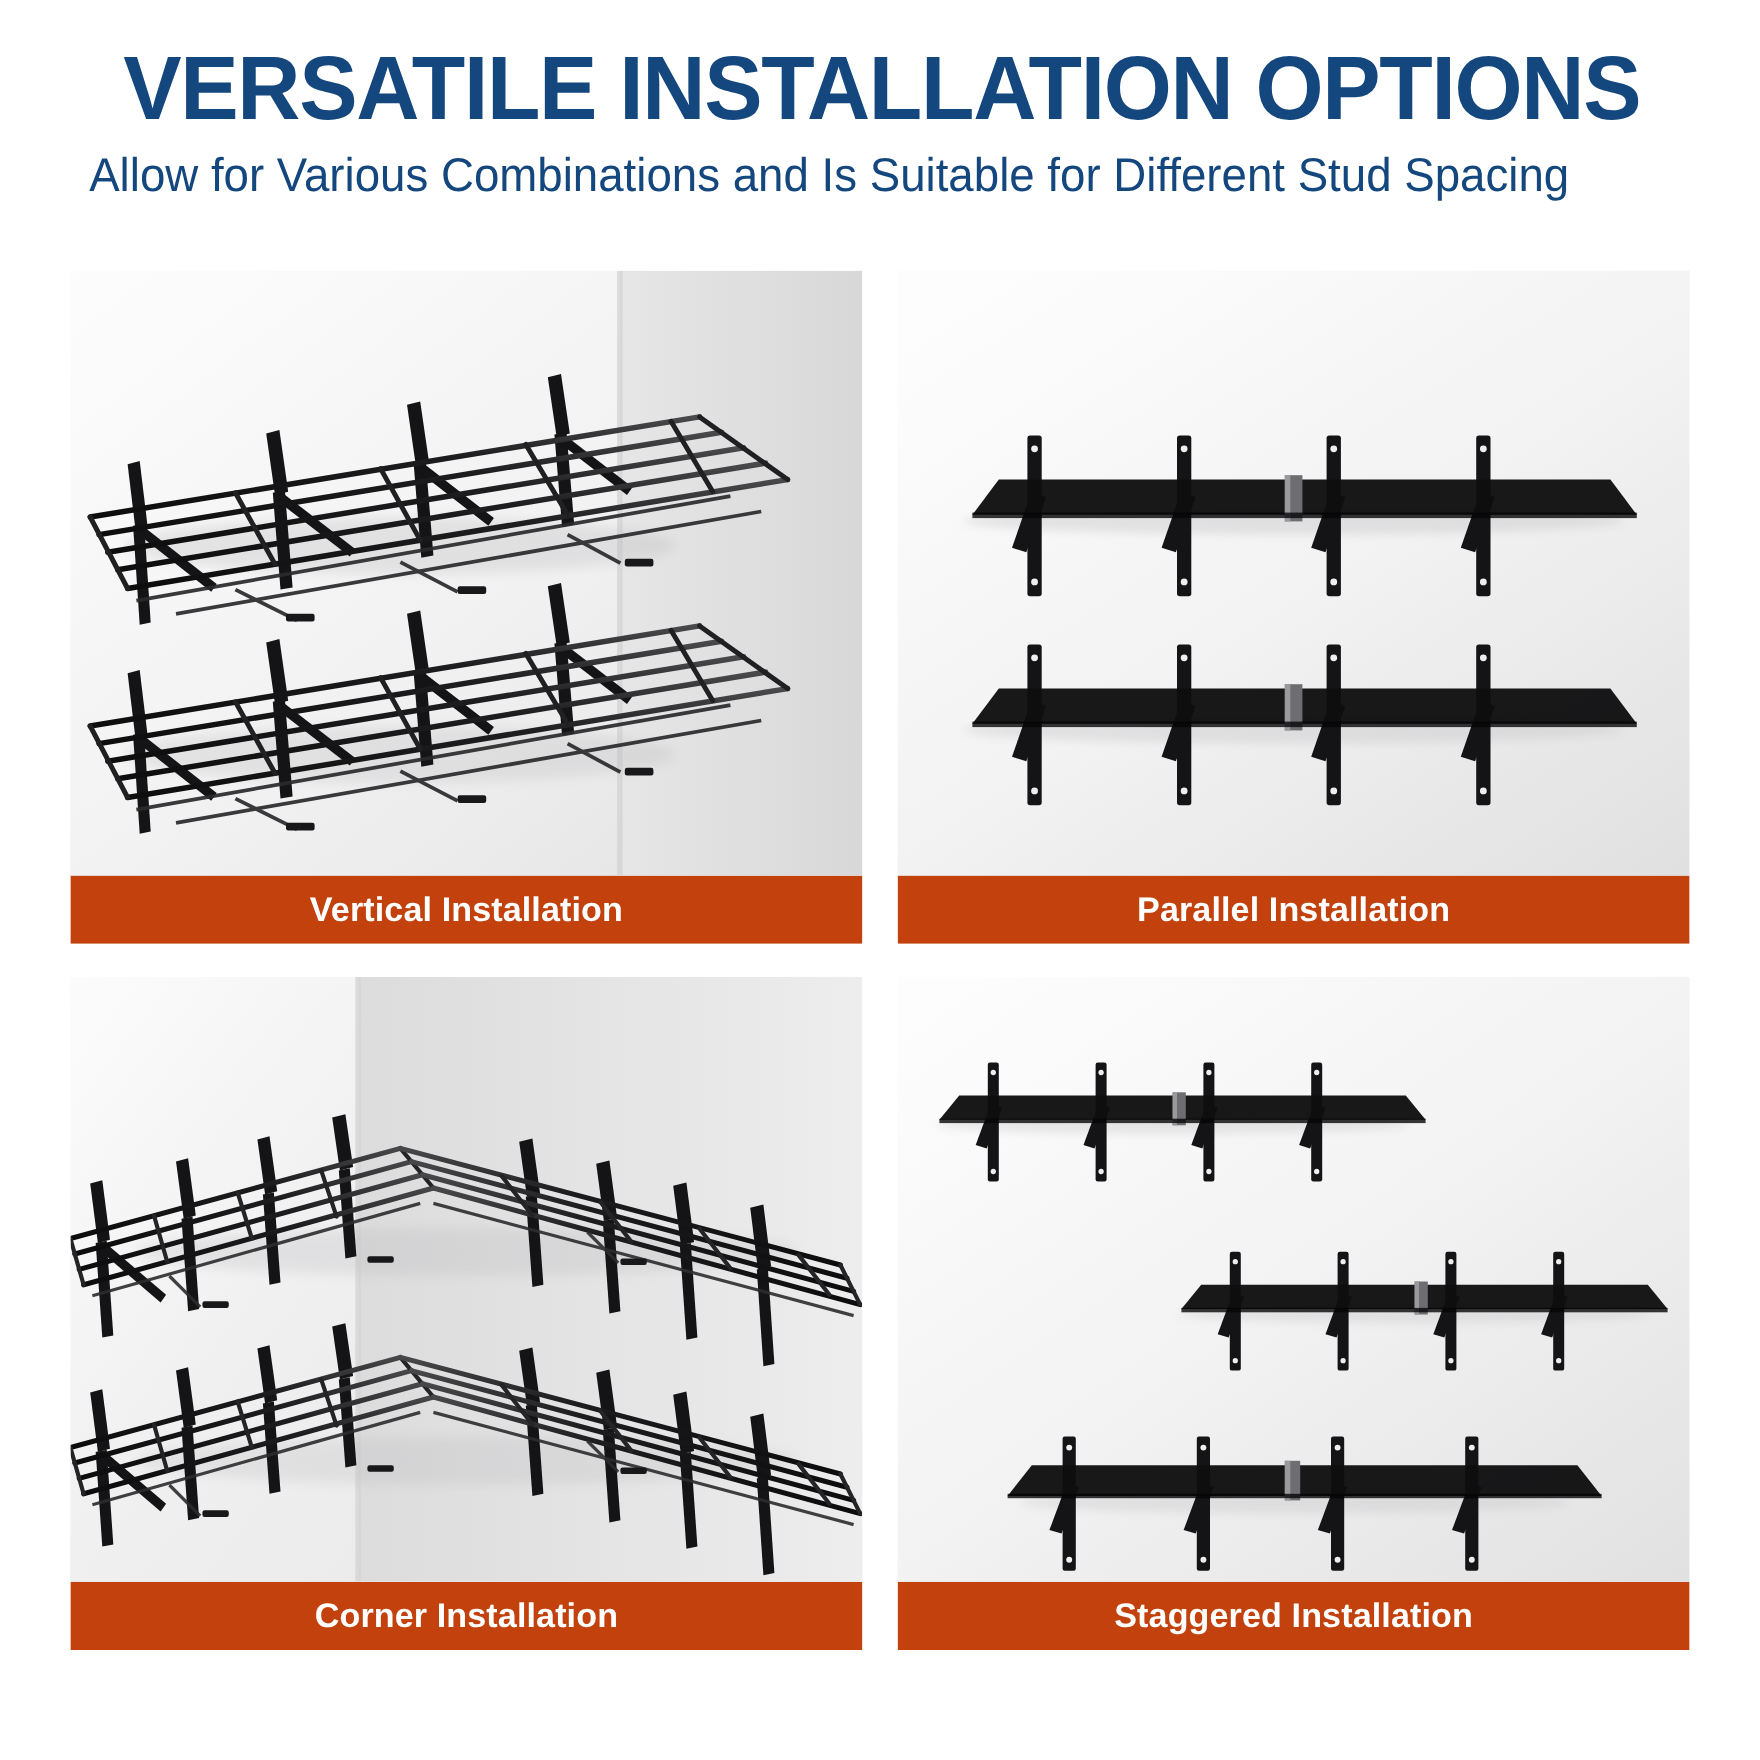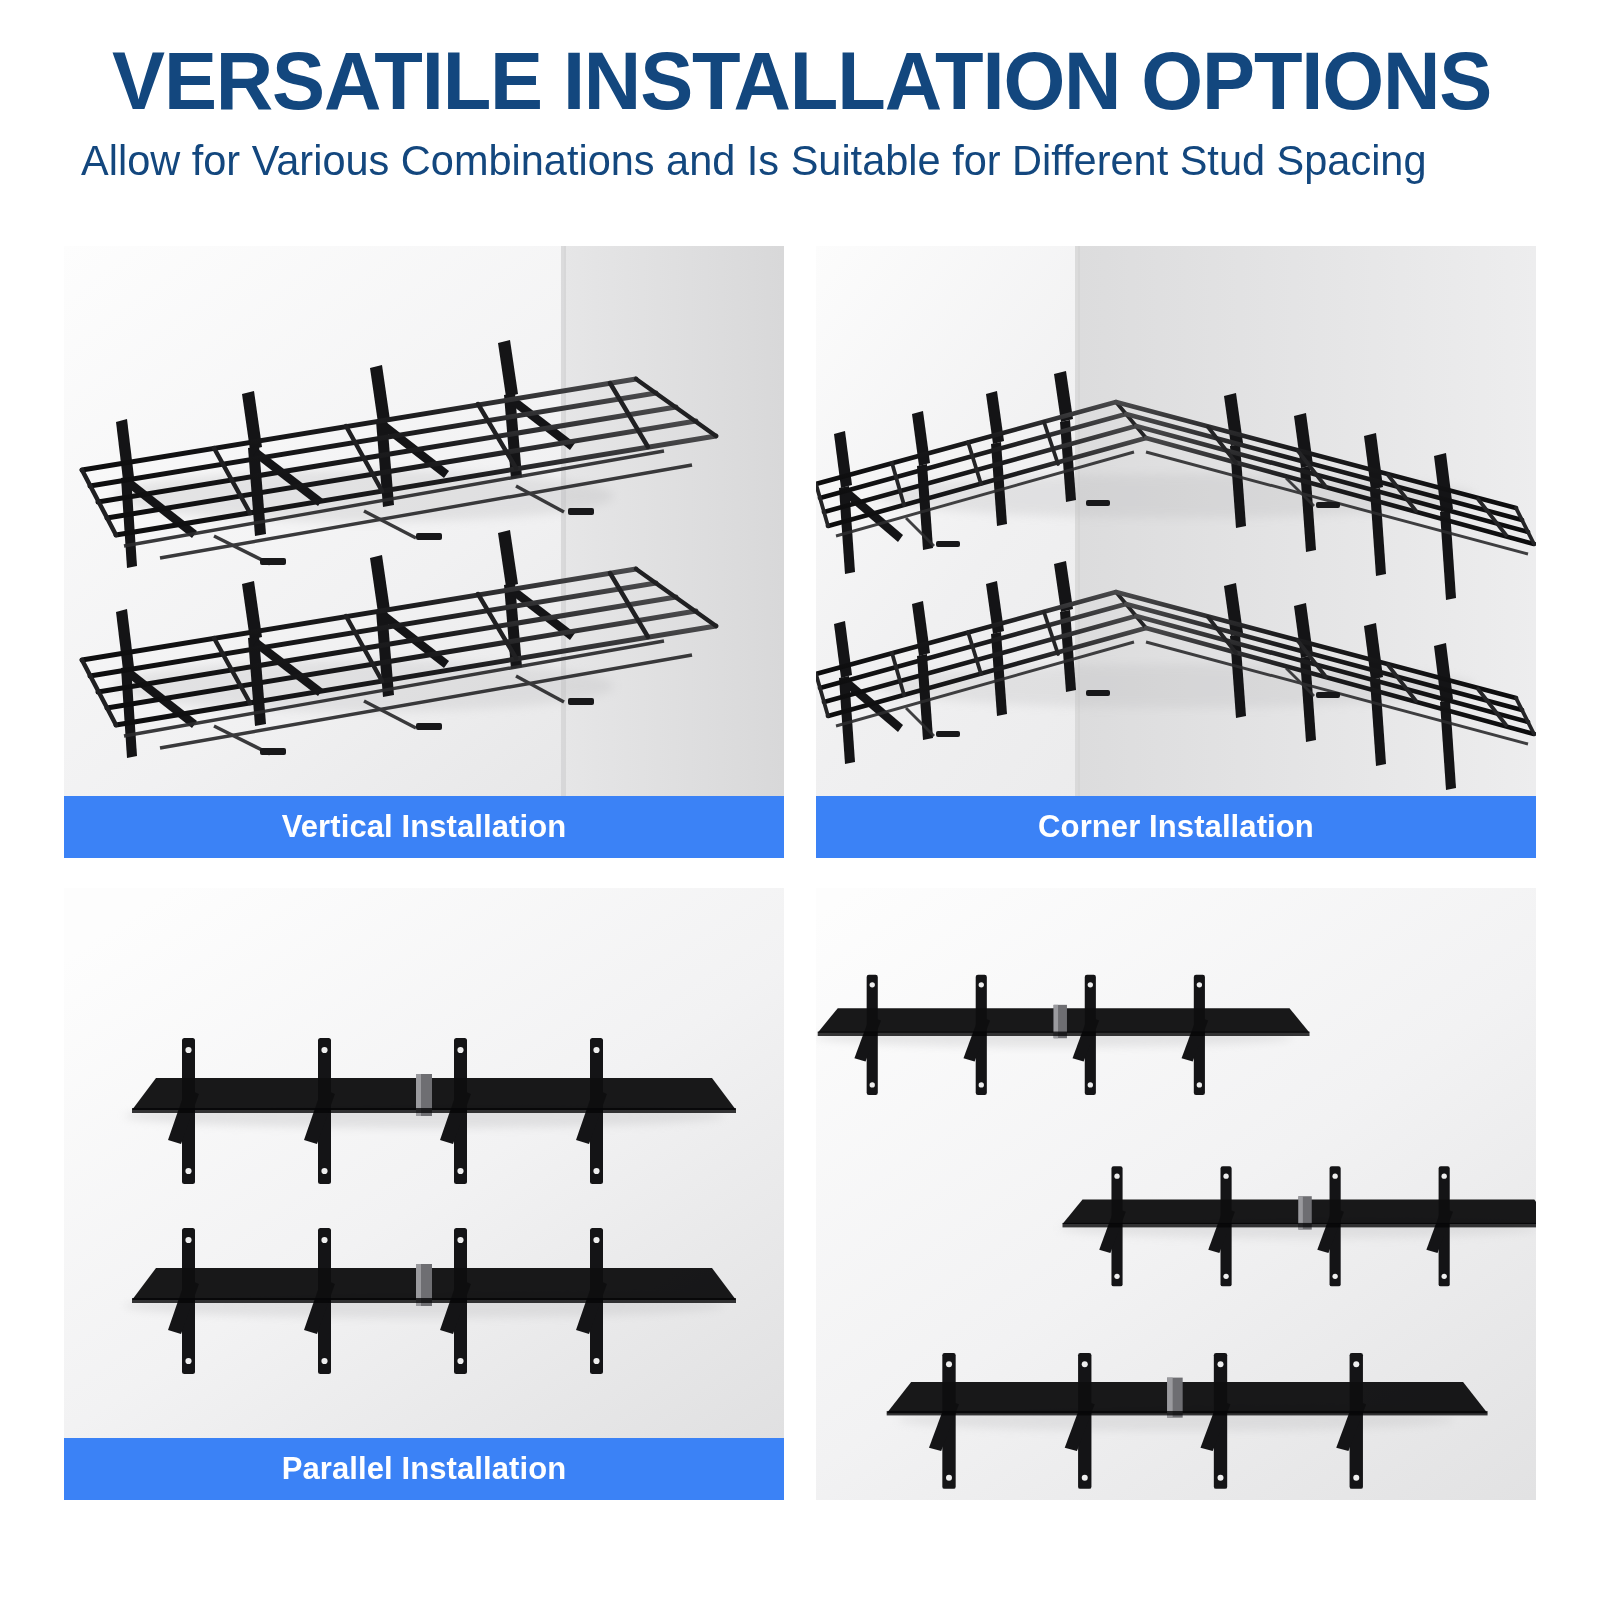--- a/index.html
+++ b/index.html
@@ -54,21 +54,21 @@
   .stage {
     position:relative;
     flex:1 1 auto;
     background:
       radial-gradient(115% 92% at 26% 16%, #fdfdfd 0%, #f4f4f5 44%, #e9e9ea 78%, #dededf 100%);
     overflow:hidden;
   }
   .stage svg { position:absolute; inset:0; width:100%; height:100%; display:block; }
   .caption {
     flex:0 0 62px;
-    background:#3b82f6;
+    background:#c2410c;
     color:#ffffff;
     font-size:31px;
     font-weight:bold;
     display:flex;
     align-items:center;
     justify-content:center;
     letter-spacing:0.1px;
   }
 </style>
 </head>
@@ -218,20 +218,135 @@
           </g>
         </svg>
       </div>
       <div class="caption">Vertical Installation</div>
     </div>
 
     <div class="panel">
       <div class="stage">
         <svg viewBox="0 0 720 550" preserveAspectRatio="xMidYMid slice" aria-hidden="true">
           <defs>
+            <linearGradient id="wallC" x1="0.15" y1="0" x2="1" y2="1">
+              <stop offset="0" stop-color="#fdfdfd"></stop>
+                <stop offset="0.5" stop-color="#f2f2f3"></stop>
+              <stop offset="1" stop-color="#e0e0e1"></stop>
+            </linearGradient>
+            <linearGradient id="barB" x1="0" y1="0" x2="0" y2="1">
+              <stop offset="0" stop-color="#434345"></stop>
+                <stop offset="0.35" stop-color="#191919"></stop>
+              <stop offset="1" stop-color="#0b0b0c"></stop>
+            </linearGradient>
+            <filter id="shB" x="-25%" y="-40%" width="150%" height="200%">
+              <feGaussianBlur stdDeviation="4"></feGaussianBlur>
+            </filter>
+          </defs>
+          <rect x="0" y="0" width="720" height="550" fill="url(#wallC)"></rect>
+
+          <g>
+            <ellipse cx="360" cy="228" rx="300" ry="12" fill="#bcbcbe" opacity="0.35" filter="url(#shB)"></ellipse>
+
+            <g fill="#141416">
+              <g>
+                <rect x="118" y="150" width="13" height="146" rx="2.5"></rect>
+                <circle cx="124.5" cy="162" r="3.1" fill="#eee"></circle>
+                <circle cx="124.5" cy="283" r="3.1" fill="#eee"></circle>
+                <path d="M122,200 L104,252 l13,4 l18,-50 z"></path>
+              </g>
+              <g>
+                <rect x="254" y="150" width="13" height="146" rx="2.5"></rect>
+                <circle cx="260.5" cy="162" r="3.1" fill="#eee"></circle>
+                <circle cx="260.5" cy="283" r="3.1" fill="#eee"></circle>
+                <path d="M258,200 L240,252 l13,4 l18,-50 z"></path>
+              </g>
+              <g>
+                <rect x="390" y="150" width="13" height="146" rx="2.5"></rect>
+                <circle cx="396.5" cy="162" r="3.1" fill="#eee"></circle>
+                <circle cx="396.5" cy="283" r="3.1" fill="#eee"></circle>
+                <path d="M394,200 L376,252 l13,4 l18,-50 z"></path>
+              </g>
+              <g>
+                <rect x="526" y="150" width="13" height="146" rx="2.5"></rect>
+                <circle cx="532.5" cy="162" r="3.1" fill="#eee"></circle>
+                <circle cx="532.5" cy="283" r="3.1" fill="#eee"></circle>
+                <path d="M530,200 L512,252 l13,4 l18,-50 z"></path>
+              </g>
+            </g>
+
+            <path d="M68,222 L92,190 L648,190 L672,222 Z" fill="#0f0f10" opacity="0.96"></path>
+
+            <g stroke="url(#barB)" stroke-width="6.5" stroke-linecap="round">
+              <line x1="92" y1="192" x2="648" y2="192"></line>
+              <line x1="86" y1="200" x2="654" y2="200"></line>
+              <line x1="80" y1="208" x2="660" y2="208"></line>
+              <line x1="74" y1="215" x2="666" y2="215"></line>
+              <line x1="68" y1="222" x2="672" y2="222"></line>
+            </g>
+
+            <g>
+              <rect x="352" y="186" width="16" height="42" fill="#6e6e72"></rect>
+              <rect x="352" y="186" width="5" height="42" fill="#9a9a9e"></rect>
+            </g>
+
+            <rect x="68" y="220" width="604" height="5" fill="#050506" opacity="0.8"></rect>
+          </g>
+
+          <g>
+            <ellipse cx="360" cy="418" rx="300" ry="12" fill="#bcbcbe" opacity="0.32" filter="url(#shB)"></ellipse>
+            <g fill="#141416">
+              <g>
+                <rect x="118" y="340" width="13" height="146" rx="2.5"></rect>
+                <circle cx="124.5" cy="352" r="3.1" fill="#eee"></circle>
+                <circle cx="124.5" cy="473" r="3.1" fill="#eee"></circle>
+                <path d="M122,390 L104,442 l13,4 l18,-50 z"></path>
+              </g>
+              <g>
+                <rect x="254" y="340" width="13" height="146" rx="2.5"></rect>
+                <circle cx="260.5" cy="352" r="3.1" fill="#eee"></circle>
+                <circle cx="260.5" cy="473" r="3.1" fill="#eee"></circle>
+                <path d="M258,390 L240,442 l13,4 l18,-50 z"></path>
+              </g>
+              <g>
+                <rect x="390" y="340" width="13" height="146" rx="2.5"></rect>
+                <circle cx="396.5" cy="352" r="3.1" fill="#eee"></circle>
+                <circle cx="396.5" cy="473" r="3.1" fill="#eee"></circle>
+                <path d="M394,390 L376,442 l13,4 l18,-50 z"></path>
+              </g>
+              <g>
+                <rect x="526" y="340" width="13" height="146" rx="2.5"></rect>
+                <circle cx="532.5" cy="352" r="3.1" fill="#eee"></circle>
+                <circle cx="532.5" cy="473" r="3.1" fill="#eee"></circle>
+                <path d="M530,390 L512,442 l13,4 l18,-50 z"></path>
+              </g>
+            </g>
+            <path d="M68,412 L92,380 L648,380 L672,412 Z" fill="#0f0f10" opacity="0.96"></path>
+            <g stroke="url(#barB)" stroke-width="6.5" stroke-linecap="round">
+              <line x1="92" y1="382" x2="648" y2="382"></line>
+              <line x1="86" y1="390" x2="654" y2="390"></line>
+              <line x1="80" y1="398" x2="660" y2="398"></line>
+              <line x1="74" y1="405" x2="666" y2="405"></line>
+              <line x1="68" y1="412" x2="672" y2="412"></line>
+            </g>
+            <g>
+              <rect x="352" y="376" width="16" height="42" fill="#6e6e72"></rect>
+              <rect x="352" y="376" width="5" height="42" fill="#9a9a9e"></rect>
+            </g>
+            <rect x="68" y="410" width="604" height="5" fill="#050506" opacity="0.8"></rect>
+          </g>
+        </svg>
+      </div>
+      <div class="caption">Parallel Installation</div>
+    </div>
+
+    <div class="panel">
+      <div class="stage">
+        <svg viewBox="0 0 720 550" preserveAspectRatio="xMidYMid slice" aria-hidden="true">
+          <defs>
             <linearGradient id="wallD" x1="0" y1="0" x2="1" y2="0.6">
               <stop offset="0" stop-color="#fcfcfc"></stop>
                 <stop offset="0.42" stop-color="#f0f0f1"></stop>
               <stop offset="1" stop-color="#e7e7e8"></stop>
             </linearGradient>
             <linearGradient id="wallE" x1="0" y1="0" x2="1" y2="0">
               <stop offset="0" stop-color="#dcdcdd"></stop>
                 <stop offset="1" stop-color="#ededee"></stop>
             </linearGradient>
             <linearGradient id="barC" x1="0" y1="0" x2="0" y2="1">
@@ -377,135 +492,20 @@
           </g>
         </svg>
       </div>
       <div class="caption">Corner Installation</div>
     </div>
 
     <div class="panel">
       <div class="stage">
         <svg viewBox="0 0 720 550" preserveAspectRatio="xMidYMid slice" aria-hidden="true">
           <defs>
-            <linearGradient id="wallC" x1="0.15" y1="0" x2="1" y2="1">
-              <stop offset="0" stop-color="#fdfdfd"></stop>
-                <stop offset="0.5" stop-color="#f2f2f3"></stop>
-              <stop offset="1" stop-color="#e0e0e1"></stop>
-            </linearGradient>
-            <linearGradient id="barB" x1="0" y1="0" x2="0" y2="1">
-              <stop offset="0" stop-color="#434345"></stop>
-                <stop offset="0.35" stop-color="#191919"></stop>
-              <stop offset="1" stop-color="#0b0b0c"></stop>
-            </linearGradient>
-            <filter id="shB" x="-25%" y="-40%" width="150%" height="200%">
-              <feGaussianBlur stdDeviation="4"></feGaussianBlur>
-            </filter>
-          </defs>
-          <rect x="0" y="0" width="720" height="550" fill="url(#wallC)"></rect>
-
-          <g>
-            <ellipse cx="360" cy="228" rx="300" ry="12" fill="#bcbcbe" opacity="0.35" filter="url(#shB)"></ellipse>
-
-            <g fill="#141416">
-              <g>
-                <rect x="118" y="150" width="13" height="146" rx="2.5"></rect>
-                <circle cx="124.5" cy="162" r="3.1" fill="#eee"></circle>
-                <circle cx="124.5" cy="283" r="3.1" fill="#eee"></circle>
-                <path d="M122,200 L104,252 l13,4 l18,-50 z"></path>
-              </g>
-              <g>
-                <rect x="254" y="150" width="13" height="146" rx="2.5"></rect>
-                <circle cx="260.5" cy="162" r="3.1" fill="#eee"></circle>
-                <circle cx="260.5" cy="283" r="3.1" fill="#eee"></circle>
-                <path d="M258,200 L240,252 l13,4 l18,-50 z"></path>
-              </g>
-              <g>
-                <rect x="390" y="150" width="13" height="146" rx="2.5"></rect>
-                <circle cx="396.5" cy="162" r="3.1" fill="#eee"></circle>
-                <circle cx="396.5" cy="283" r="3.1" fill="#eee"></circle>
-                <path d="M394,200 L376,252 l13,4 l18,-50 z"></path>
-              </g>
-              <g>
-                <rect x="526" y="150" width="13" height="146" rx="2.5"></rect>
-                <circle cx="532.5" cy="162" r="3.1" fill="#eee"></circle>
-                <circle cx="532.5" cy="283" r="3.1" fill="#eee"></circle>
-                <path d="M530,200 L512,252 l13,4 l18,-50 z"></path>
-              </g>
-            </g>
-
-            <path d="M68,222 L92,190 L648,190 L672,222 Z" fill="#0f0f10" opacity="0.96"></path>
-
-            <g stroke="url(#barB)" stroke-width="6.5" stroke-linecap="round">
-              <line x1="92" y1="192" x2="648" y2="192"></line>
-              <line x1="86" y1="200" x2="654" y2="200"></line>
-              <line x1="80" y1="208" x2="660" y2="208"></line>
-              <line x1="74" y1="215" x2="666" y2="215"></line>
-              <line x1="68" y1="222" x2="672" y2="222"></line>
-            </g>
-
-            <g>
-              <rect x="352" y="186" width="16" height="42" fill="#6e6e72"></rect>
-              <rect x="352" y="186" width="5" height="42" fill="#9a9a9e"></rect>
-            </g>
-
-            <rect x="68" y="220" width="604" height="5" fill="#050506" opacity="0.8"></rect>
-          </g>
-
-          <g>
-            <ellipse cx="360" cy="418" rx="300" ry="12" fill="#bcbcbe" opacity="0.32" filter="url(#shB)"></ellipse>
-            <g fill="#141416">
-              <g>
-                <rect x="118" y="340" width="13" height="146" rx="2.5"></rect>
-                <circle cx="124.5" cy="352" r="3.1" fill="#eee"></circle>
-                <circle cx="124.5" cy="473" r="3.1" fill="#eee"></circle>
-                <path d="M122,390 L104,442 l13,4 l18,-50 z"></path>
-              </g>
-              <g>
-                <rect x="254" y="340" width="13" height="146" rx="2.5"></rect>
-                <circle cx="260.5" cy="352" r="3.1" fill="#eee"></circle>
-                <circle cx="260.5" cy="473" r="3.1" fill="#eee"></circle>
-                <path d="M258,390 L240,442 l13,4 l18,-50 z"></path>
-              </g>
-              <g>
-                <rect x="390" y="340" width="13" height="146" rx="2.5"></rect>
-                <circle cx="396.5" cy="352" r="3.1" fill="#eee"></circle>
-                <circle cx="396.5" cy="473" r="3.1" fill="#eee"></circle>
-                <path d="M394,390 L376,442 l13,4 l18,-50 z"></path>
-              </g>
-              <g>
-                <rect x="526" y="340" width="13" height="146" rx="2.5"></rect>
-                <circle cx="532.5" cy="352" r="3.1" fill="#eee"></circle>
-                <circle cx="532.5" cy="473" r="3.1" fill="#eee"></circle>
-                <path d="M530,390 L512,442 l13,4 l18,-50 z"></path>
-              </g>
-            </g>
-            <path d="M68,412 L92,380 L648,380 L672,412 Z" fill="#0f0f10" opacity="0.96"></path>
-            <g stroke="url(#barB)" stroke-width="6.5" stroke-linecap="round">
-              <line x1="92" y1="382" x2="648" y2="382"></line>
-              <line x1="86" y1="390" x2="654" y2="390"></line>
-              <line x1="80" y1="398" x2="660" y2="398"></line>
-              <line x1="74" y1="405" x2="666" y2="405"></line>
-              <line x1="68" y1="412" x2="672" y2="412"></line>
-            </g>
-            <g>
-              <rect x="352" y="376" width="16" height="42" fill="#6e6e72"></rect>
-              <rect x="352" y="376" width="5" height="42" fill="#9a9a9e"></rect>
-            </g>
-            <rect x="68" y="410" width="604" height="5" fill="#050506" opacity="0.8"></rect>
-          </g>
-        </svg>
-      </div>
-      <div class="caption">Parallel Installation</div>
-    </div>
-
-    <div class="panel">
-      <div class="stage">
-        <svg viewBox="0 0 720 550" preserveAspectRatio="xMidYMid slice" aria-hidden="true">
-          <defs>
             <linearGradient id="wallF" x1="0.1" y1="0" x2="1" y2="1">
               <stop offset="0" stop-color="#fdfdfd"></stop>
                 <stop offset="0.5" stop-color="#f2f2f3"></stop>
               <stop offset="1" stop-color="#e1e1e2"></stop>
             </linearGradient>
             <linearGradient id="barD" x1="0" y1="0" x2="0" y2="1">
               <stop offset="0" stop-color="#434345"></stop>
                 <stop offset="0.35" stop-color="#191919"></stop>
               <stop offset="1" stop-color="#0b0b0c"></stop>
             </linearGradient>
@@ -638,16 +638,17 @@
               <line x1="100" y1="472" x2="640" y2="472"></line>
             </g>
             <g>
               <rect x="352" y="440" width="14" height="36" fill="#6e6e72"></rect>
               <rect x="352" y="440" width="5" height="36" fill="#9a9a9e"></rect>
             </g>
             <rect x="100" y="470" width="540" height="4" fill="#050506" opacity="0.8"></rect>
           </g>
         </svg>
       </div>
+      <div class="caption">Staggered Installation</div>
     </div>
 
   </div>
 </div>
 
 </body></html>

